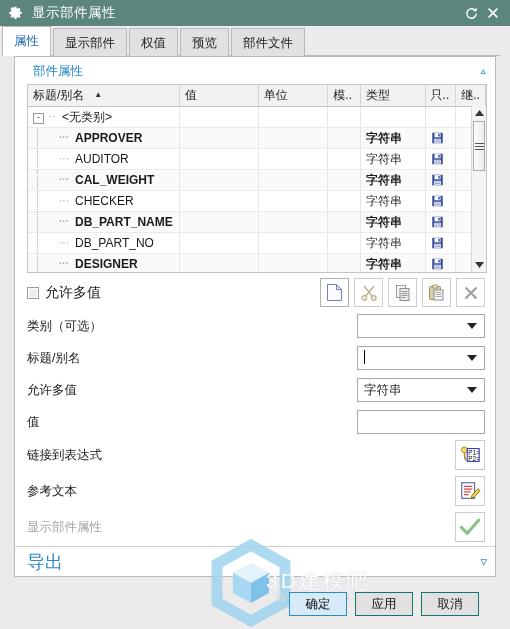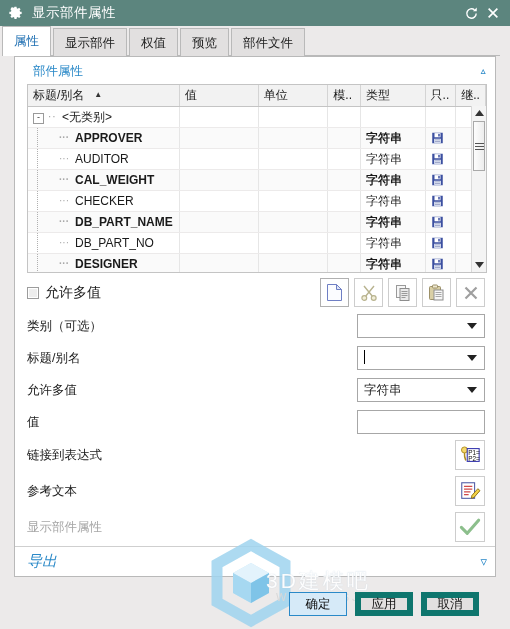--- a/index.html
+++ b/index.html
@@ -147,30 +147,30 @@
   }
   .frow.icorow{height:32px;margin-top:4px;}
   .frow.icorow .fctl{display:flex;justify-content:flex-end;}
 
   
   .exportbar{
     position:absolute;left:0;right:0;bottom:0;height:30px;
     border-top:1px solid #cfcfcf;display:flex;align-items:center;
     justify-content:space-between;padding:0 8px 0 12px;box-sizing:border-box;
   }
-  .export-title{color:#2a89c8;font-size:15px;font-style:italic;}
+  .export-title{color:#2a89c8;font-size:18px;}
 
   
   .footer{
     position:absolute;left:0;right:0;bottom:0;height:50px;
     display:flex;align-items:center;justify-content:flex-end;padding-right:31px;box-sizing:border-box;
   }
   .btn{
     min-width:58px;height:24px;margin-left:8px;font-size:12.5px;
-    border:6px solid #0f766e;background:#e2e0e0;color:#111;
+    border:1px solid #0f766e;background:#e2e0e0;color:#111;
     display:flex;align-items:center;justify-content:center;box-sizing:border-box;
   }
   .btn.primary{background:#d6eaf8;border:1px solid #2a89c8;}
 
   
   .watermark{
     position:absolute;left:0;right:0;bottom:0;height:90px;pointer-events:none;
     display:flex;align-items:center;justify-content:center;
   }
   .wm-text{

